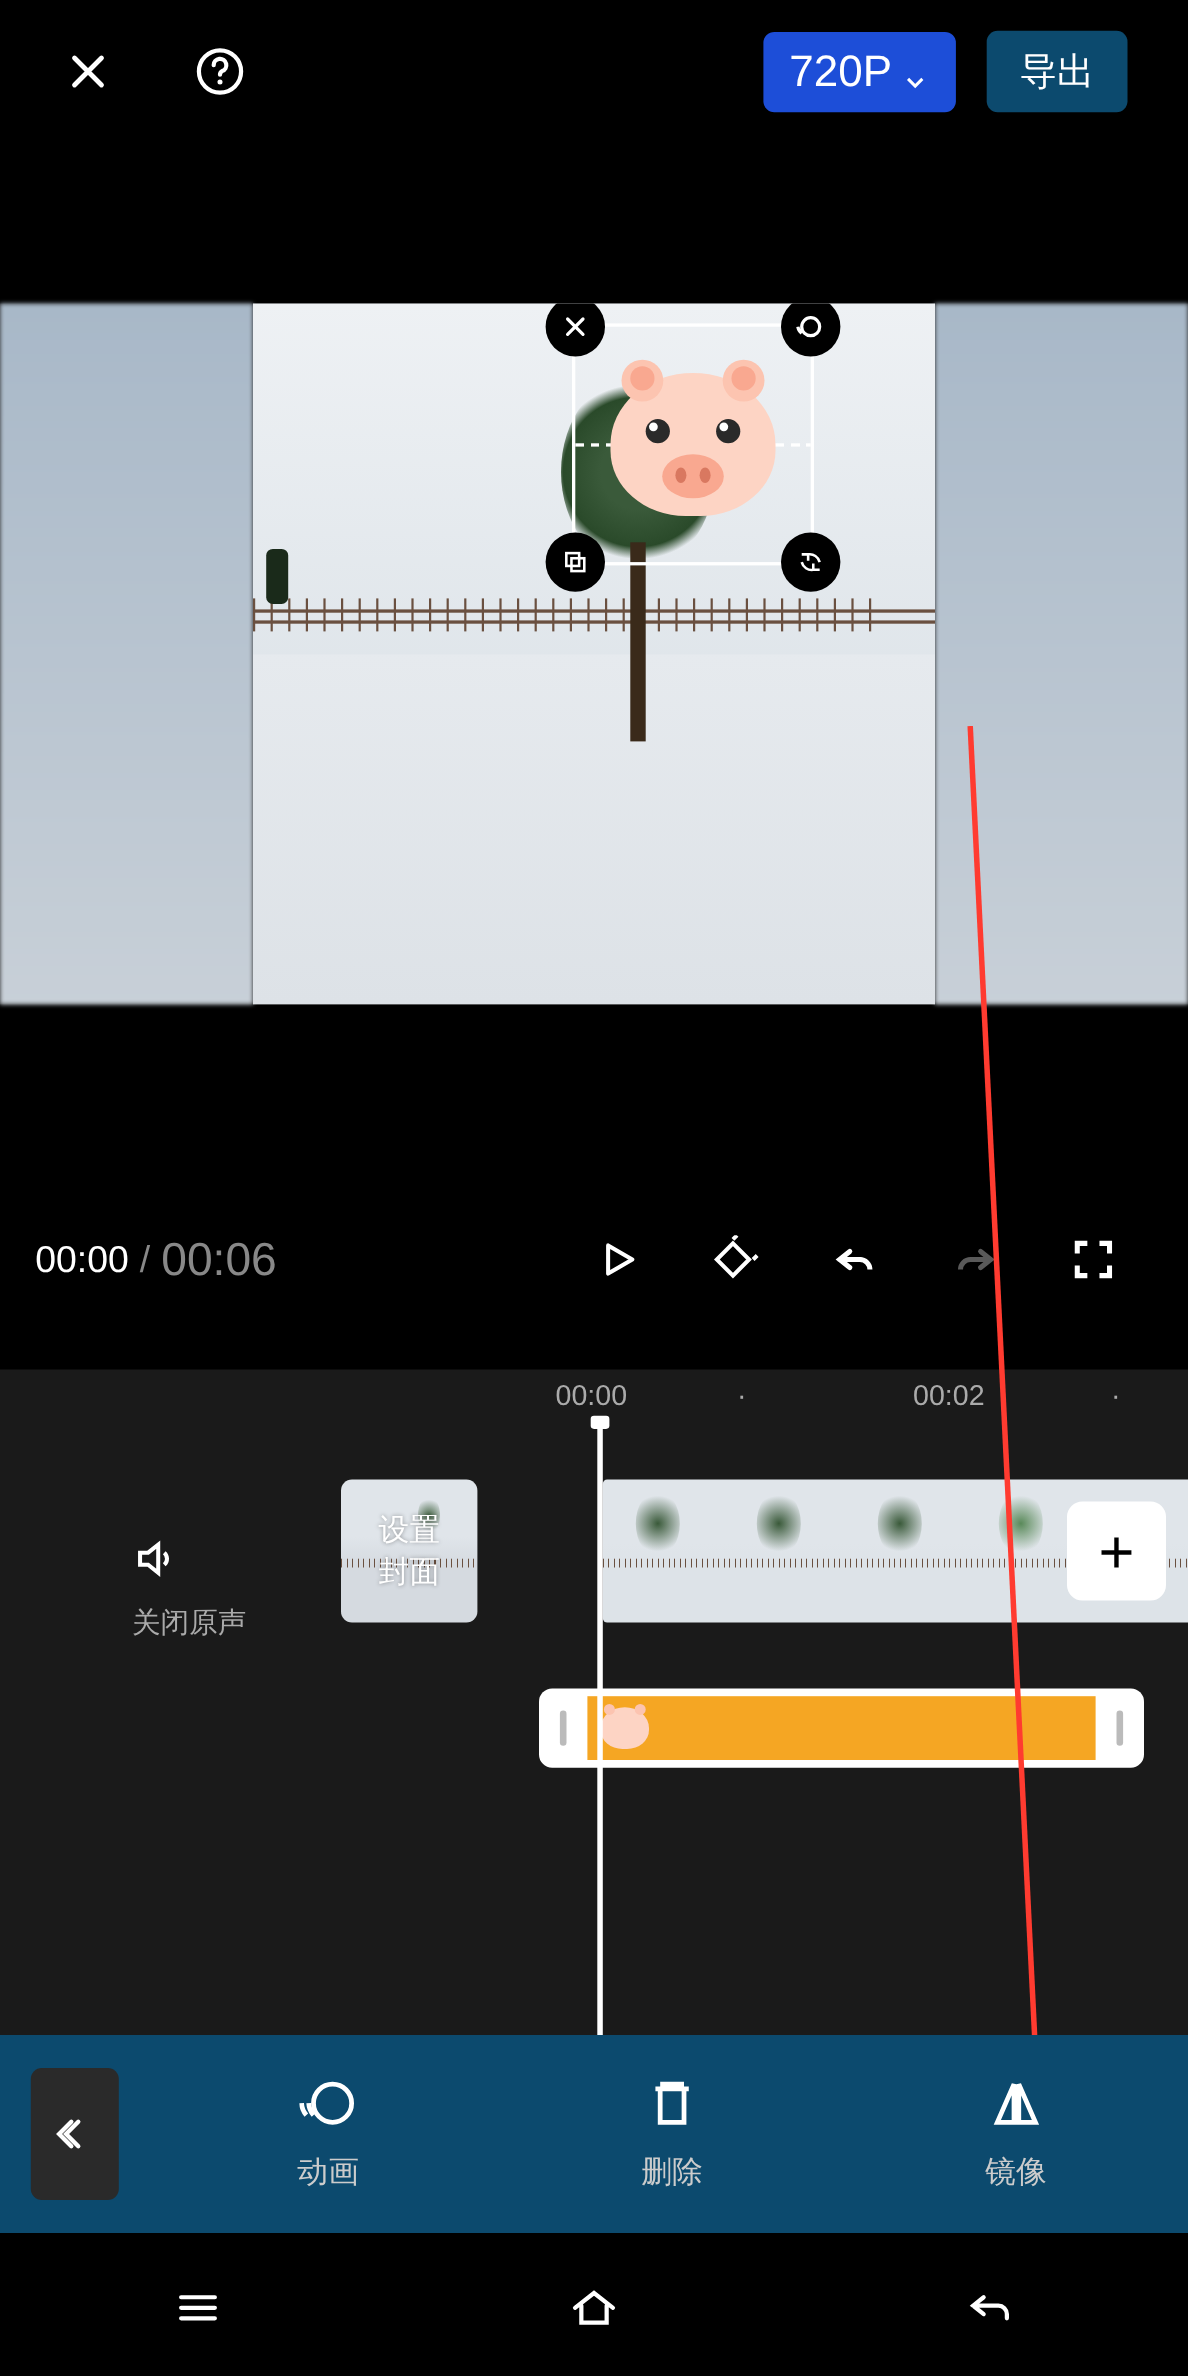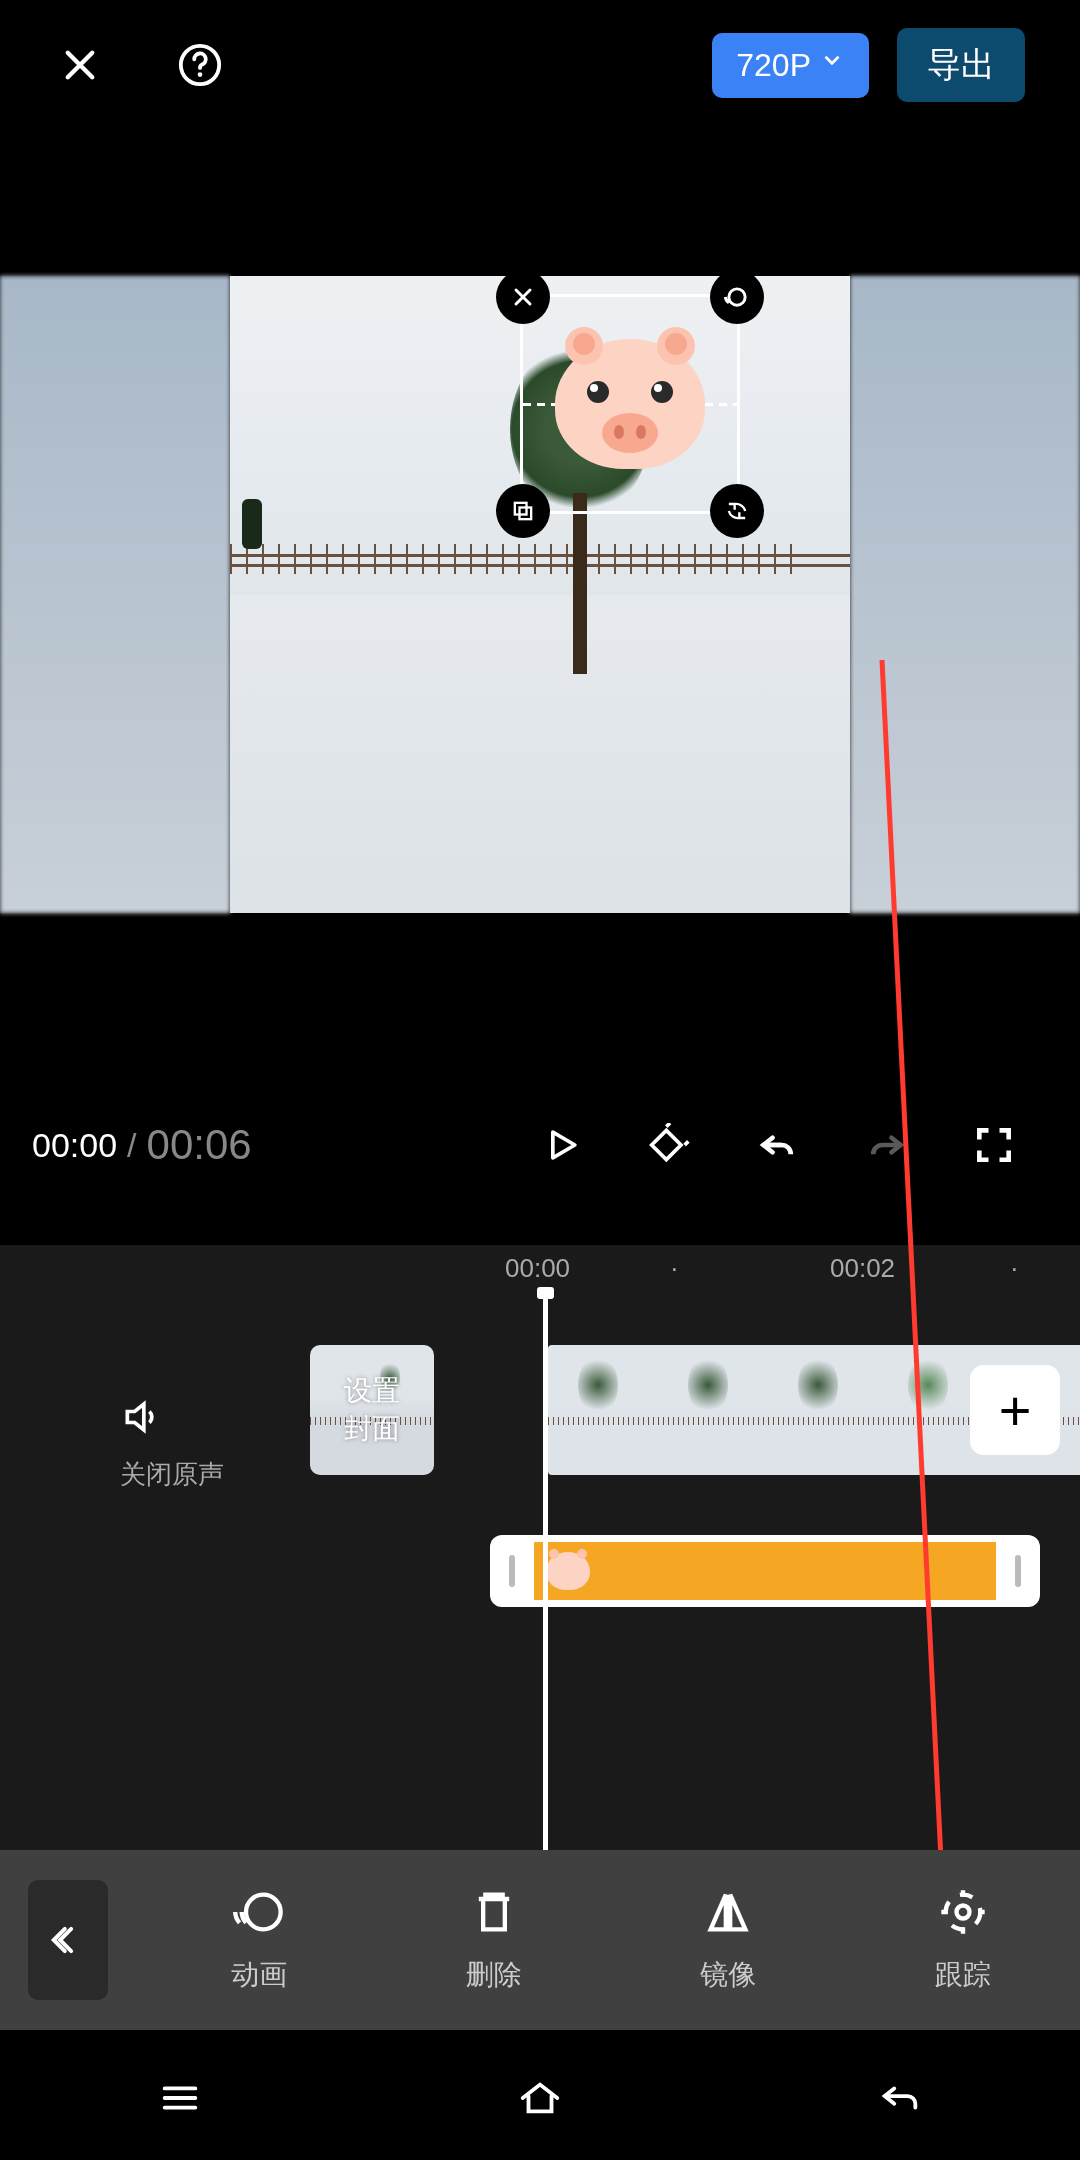--- a/index.html
+++ b/index.html
@@ -3,21 +3,21 @@
 <meta charset="utf-8">
 <style>
 * { margin: 0; padding: 0; box-sizing: border-box; }
 body { width: 1080px; height: 2160px; background: #000; font-family: -apple-system, sans-serif; color: #fff; overflow: hidden; position: relative; }
 
 
 .top-bar { position: absolute; top: 0; left: 0; right: 0; height: 130px; display: flex; align-items: center; padding: 0 55px; }
 .close-btn { width: 50px; height: 50px; display: flex; align-items: center; justify-content: center; }
 .help-btn { width: 50px; height: 50px; display: flex; align-items: center; justify-content: center; margin-left: 70px; }
 .spacer { flex: 1; }
-.resolution-btn { background: #3b82f6; color: #fff; font-size: 32px; padding: 14px 24px; border-radius: 10px; display: flex; align-items: flex-start; }
+.resolution-btn { background: #1d4ed8; color: #fff; font-size: 40px; padding: 14px 24px; border-radius: 10px; display: flex; align-items: flex-end; }
 .export-btn { background: #0c4a6e; color: #fff; font-size: 34px; padding: 14px 30px; border-radius: 10px; margin-left: 28px; }
 
 
 .preview-wrap { position: absolute; top: 276px; left: 0; right: 0; height: 637px; background: #222; }
 .preview-left, .preview-right { position: absolute; top: 0; bottom: 0; width: 230px; background: linear-gradient(180deg, #a8b8c8, #c8d0d8); filter: blur(2px); }
 .preview-left { left: 0; }
 .preview-right { right: 0; }
 .preview-center { position: absolute; left: 230px; right: 230px; top: 0; bottom: 0; background: linear-gradient(180deg, #e8ecf0 0%, #d8dfe6 45%, #eef2f5 55%, #e4e8ec 100%); overflow: hidden; }
 
 
@@ -84,21 +84,21 @@
 .sticker-mini-pig { width: 44px; height: 38px; background: #fdd4c4; border-radius: 55% 55% 50% 50%; position: relative; }
 .sticker-mini-pig .me { position: absolute; top: -3px; width: 10px; height: 10px; background: #fcc4b0; border-radius: 50%; }
 .sticker-mini-pig .me.l { left: 3px; } .sticker-mini-pig .me.r { right: 3px; }
 .playhead { position: absolute; top: 50px; left: 543px; bottom: 20px; width: 5px; background: #fff; border-radius: 3px; }
 .playhead::before { content: ''; position: absolute; top: -8px; left: -6px; width: 17px; height: 12px; background: #fff; border-radius: 3px; }
 
 
 .arrow-svg { position: absolute; top: 660px; left: 0; width: 1080px; height: 1250px; pointer-events: none; }
 
 
-.tool-bar { position: absolute; bottom: 130px; left: 0; right: 0; height: 180px; background: #404040; display: flex; align-items: center; padding-left: 28px; }
+.tool-bar { position: absolute; bottom: 130px; left: 0; right: 0; height: 180px; background: #0c4a6e; display: flex; align-items: center; padding-left: 28px; }
 .back-tool { width: 80px; height: 120px; background: #2a2a2a; border-radius: 10px; display: flex; align-items: center; justify-content: center; margin-right: 34px; }
 .tool-item { flex: 1; display: flex; flex-direction: column; align-items: center; justify-content: center; }
 .tool-item svg { width: 52px; height: 52px; margin-bottom: 18px; }
 .tool-item span { color: #ccc; font-size: 28px; }
 
 
 .sys-nav { position: absolute; bottom: 0; left: 0; right: 0; height: 120px; display: flex; align-items: center; justify-content: space-around; }
 .sys-nav svg { width: 46px; height: 46px; }
 
 .mini-tree { position: absolute; width: 20px; height: 35px; background: radial-gradient(circle, #4a6a4a, transparent 70%); border-radius: 50%; }
@@ -330,28 +330,20 @@
         <path d="M5 6 H19 M8 6 V4 H16 V6 M7 6 V20 H17 V6" stroke="#fff" stroke-width="2" fill="none"></path>
       </svg>
     <span>删除</span>
   </div>
   <div class="tool-item">
     <svg viewBox="0 0 24 24">
         <path d="M11 4 L4 20 H11 Z M13 4 L20 20 H13 Z" stroke="#fff" stroke-width="2" fill="none"></path>
       </svg>
     <span>镜像</span>
   </div>
-  <div class="tool-item">
-    <svg viewBox="0 0 24 24">
-        <circle cx="12" cy="12" r="3" stroke="#fff" stroke-width="2" fill="none"></circle>
-        <circle cx="12" cy="12" r="8" stroke="#fff" stroke-width="2" fill="none" stroke-dasharray="6 6"></circle>
-        <path d="M12 2 V5 M12 19 V22 M2 12 H5 M19 12 H22" stroke="#fff" stroke-width="2"></path>
-      </svg>
-    <span>跟踪</span>
-  </div>
 </div>
 
 <div class="sys-nav">
   <div>
     <svg viewBox="0 0 24 24">
         <path d="M4 7 H20 M4 12 H20 M4 17 H20" stroke="#fff" stroke-width="2" stroke-linecap="round"></path>
       </svg>
   </div>
   <div>
     <svg viewBox="0 0 24 24">

